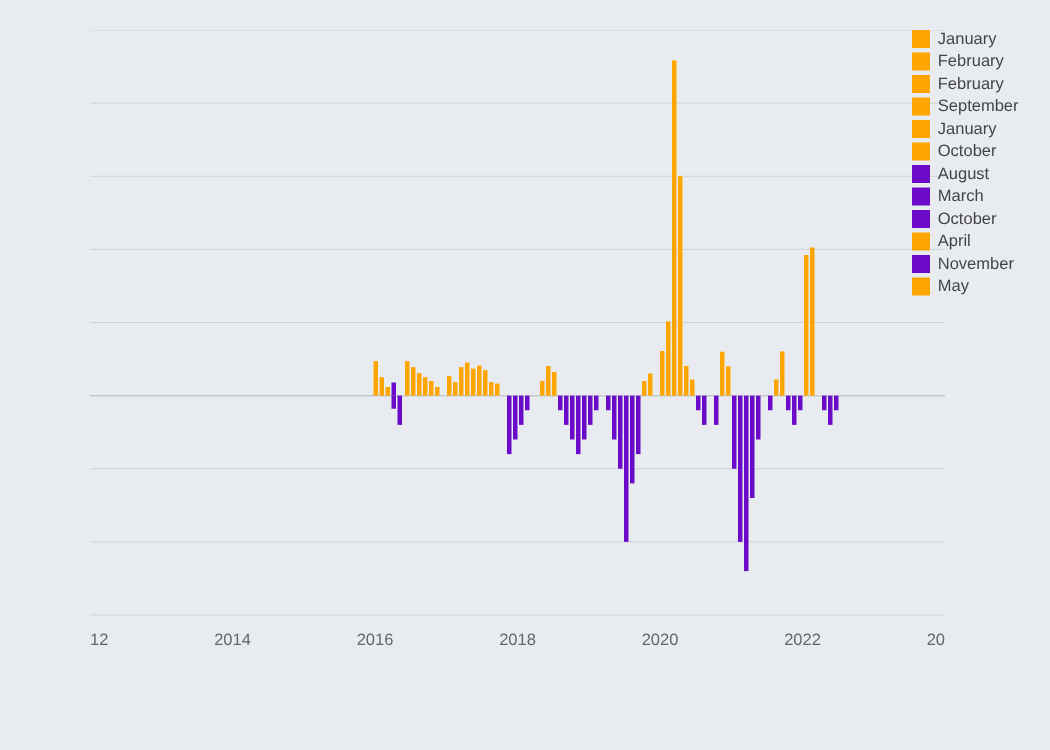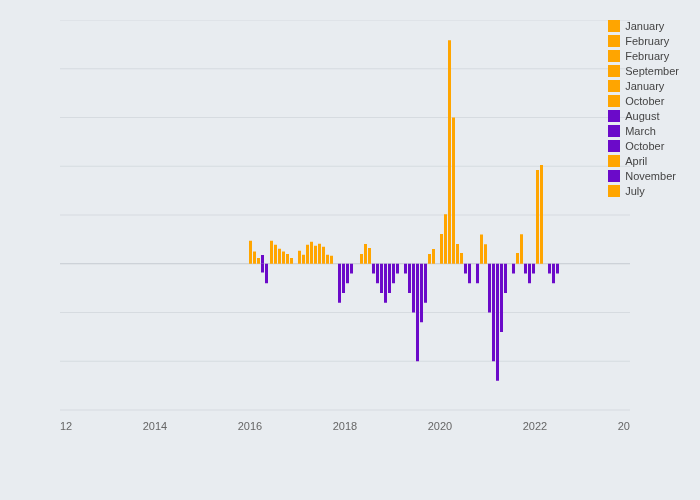--- a/index.html
+++ b/index.html
@@ -199,16 +199,16 @@
     <div class="legend-item">
       <div class="legend-swatch" style="background:#FFA500;"></div>
       <span>April</span>
     </div>
     <div class="legend-item">
       <div class="legend-swatch" style="background:#6B0AC9;"></div>
       <span>November</span>
     </div>
     <div class="legend-item">
       <div class="legend-swatch" style="background:#FFA500;"></div>
-      <span>July</span>
+      <span>May</span>
     </div>
   </div>
 </div>
 
 </body></html>

